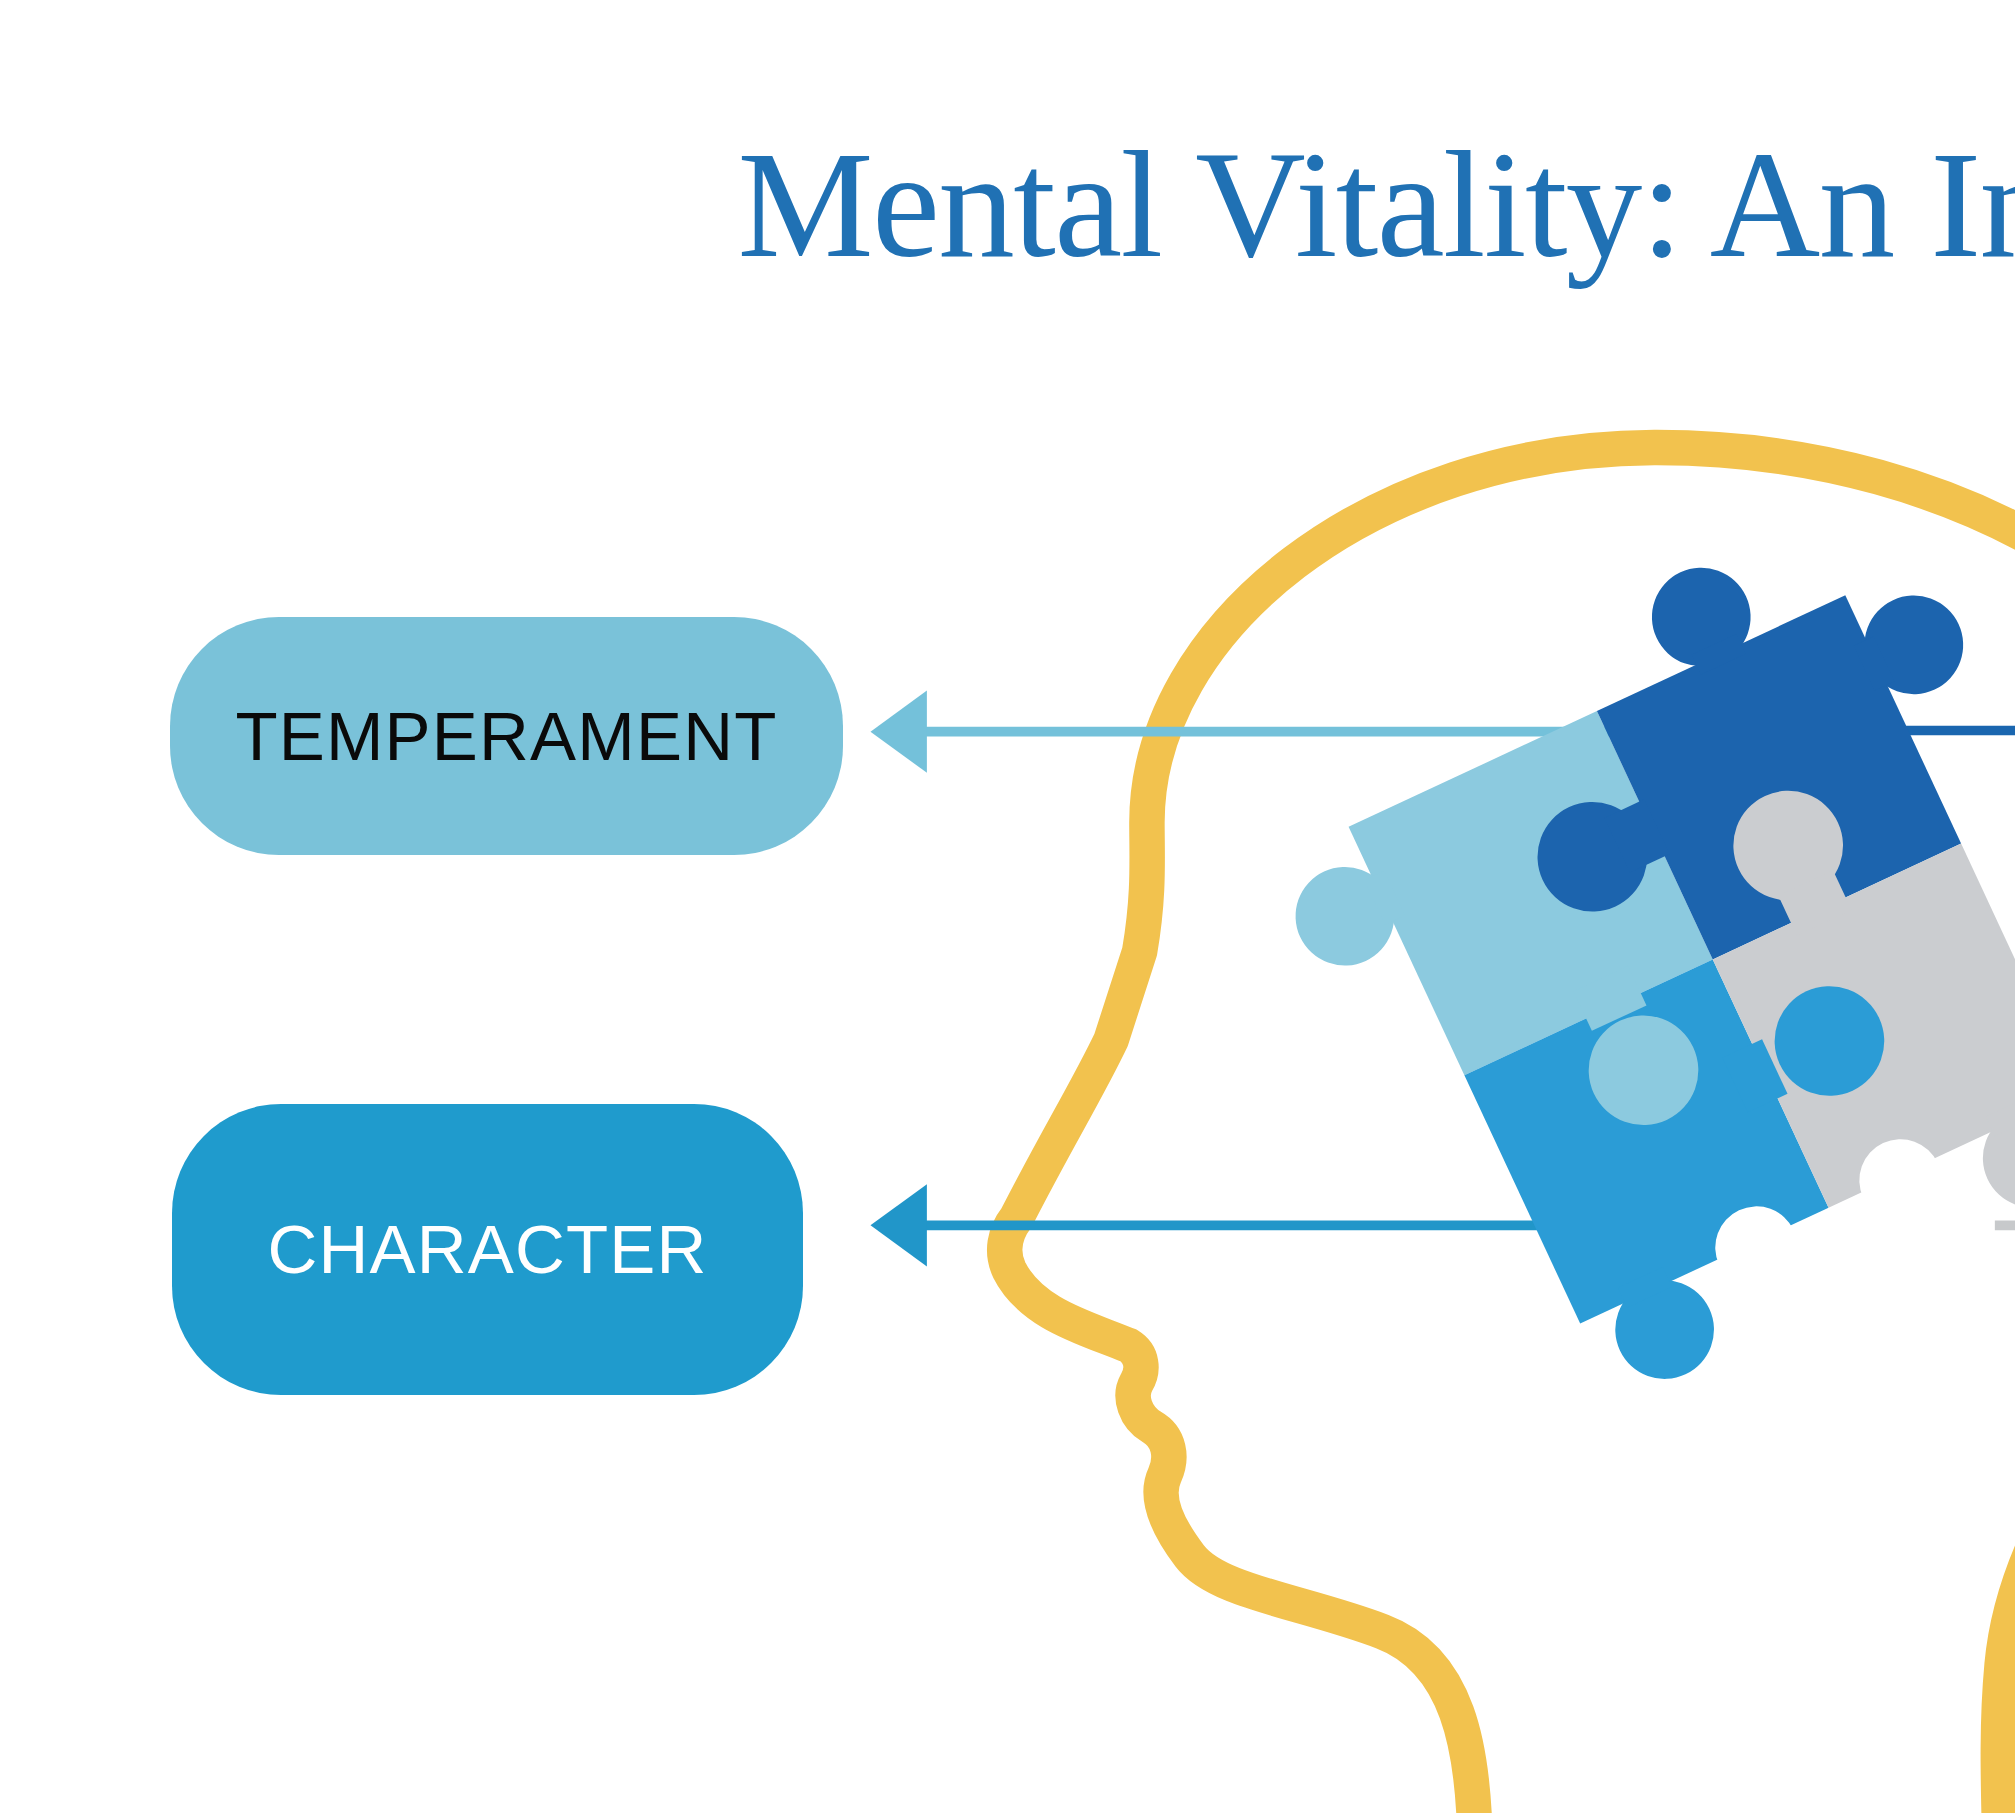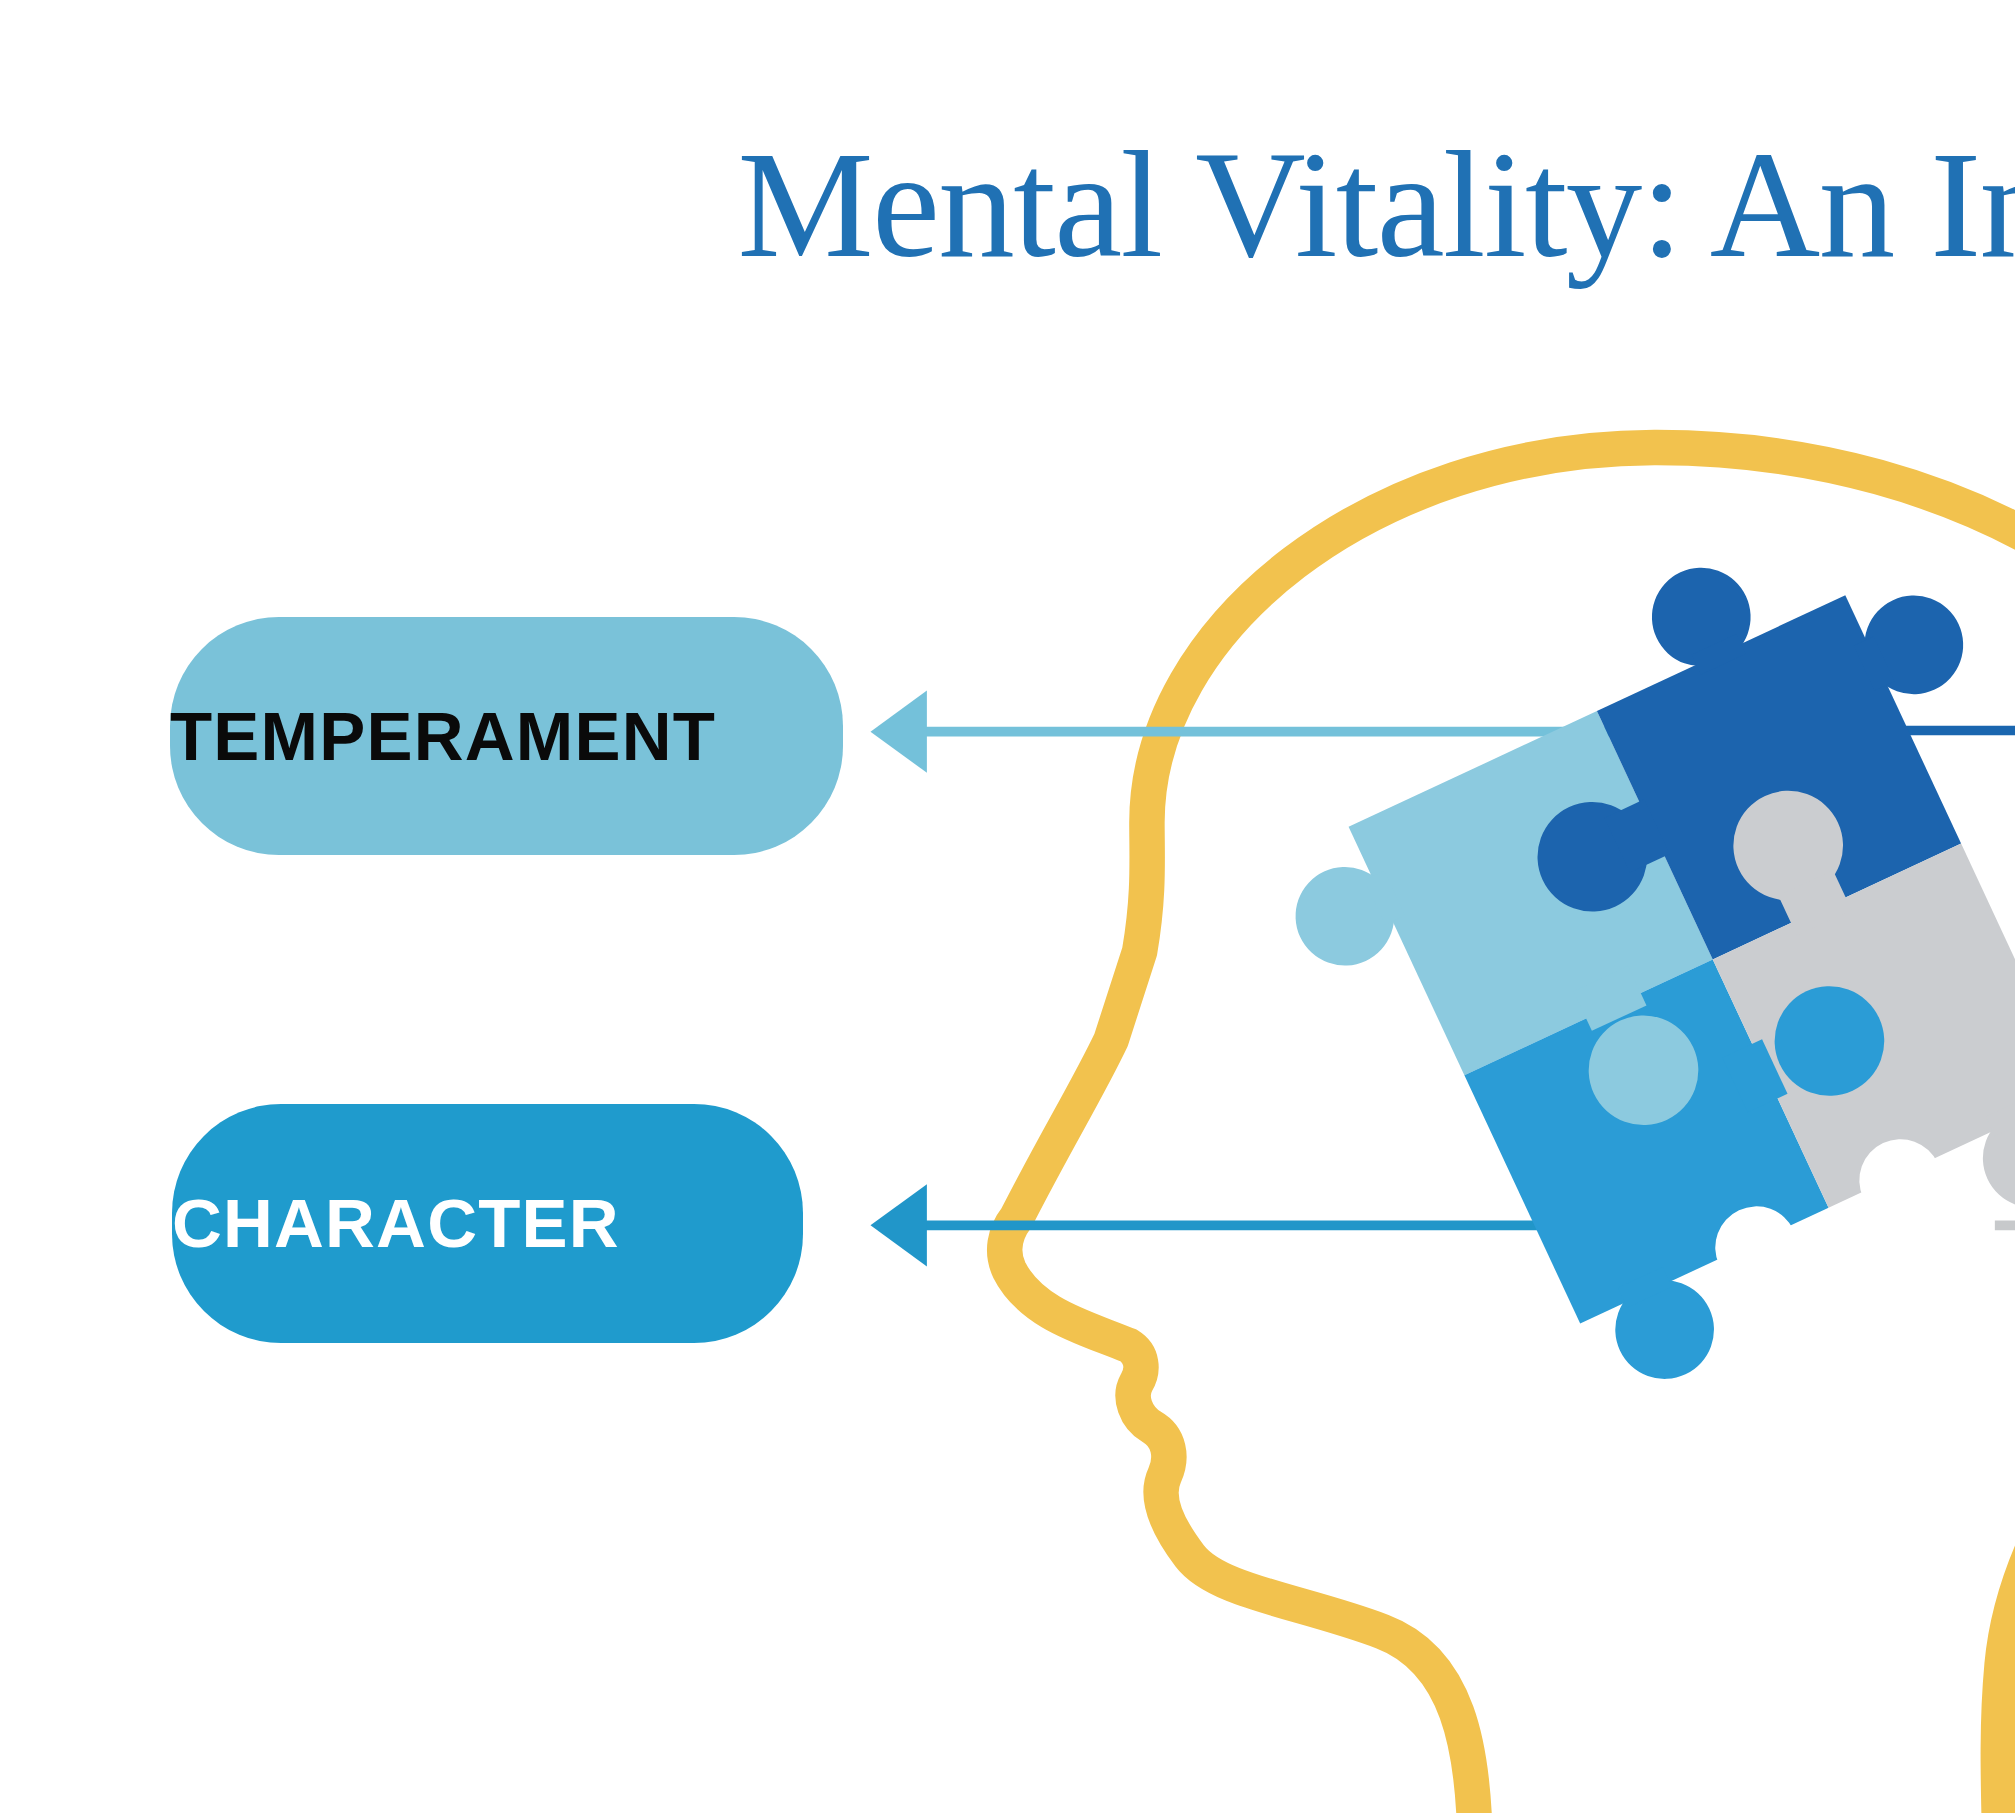--- a/index.html
+++ b/index.html
@@ -31,29 +31,29 @@
     font-family: "Liberation Serif", "DejaVu Serif", serif;
     font-size: 153px;
     letter-spacing: -1.6px;
     line-height: 1.05;
     white-space: nowrap;
   }
   .pill {
     position: absolute;
     display: flex;
     align-items: center;
-    justify-content: flex-start;
+    justify-content: center;
     border-radius: 109px;
-    font-weight: 700;
+    font-weight: 400;
     font-size: 69px;
     letter-spacing: 1.2px;
     white-space: nowrap;
   }
   .pill-temperament { left: 170px;  top: 617px; width: 673px; height: 238px; }
-  .pill-character   { left: 172px;  top: 1104px; width: 631px; height: 239px; }
+  .pill-character   { left: 172px;  top: 1104px; width: 631px; height: 291px; }
 </style>
 </head>
 <body>
 
 <div class="canvas">
 
   <svg class="diagram-svg" viewBox="0 0 8000 4500">
 
     <path fill="none" stroke-width="88" stroke-linejoin="round" stroke-linecap="round" d="M 3660 4560
              C 3655 4340, 3620 4120, 3430 4048

